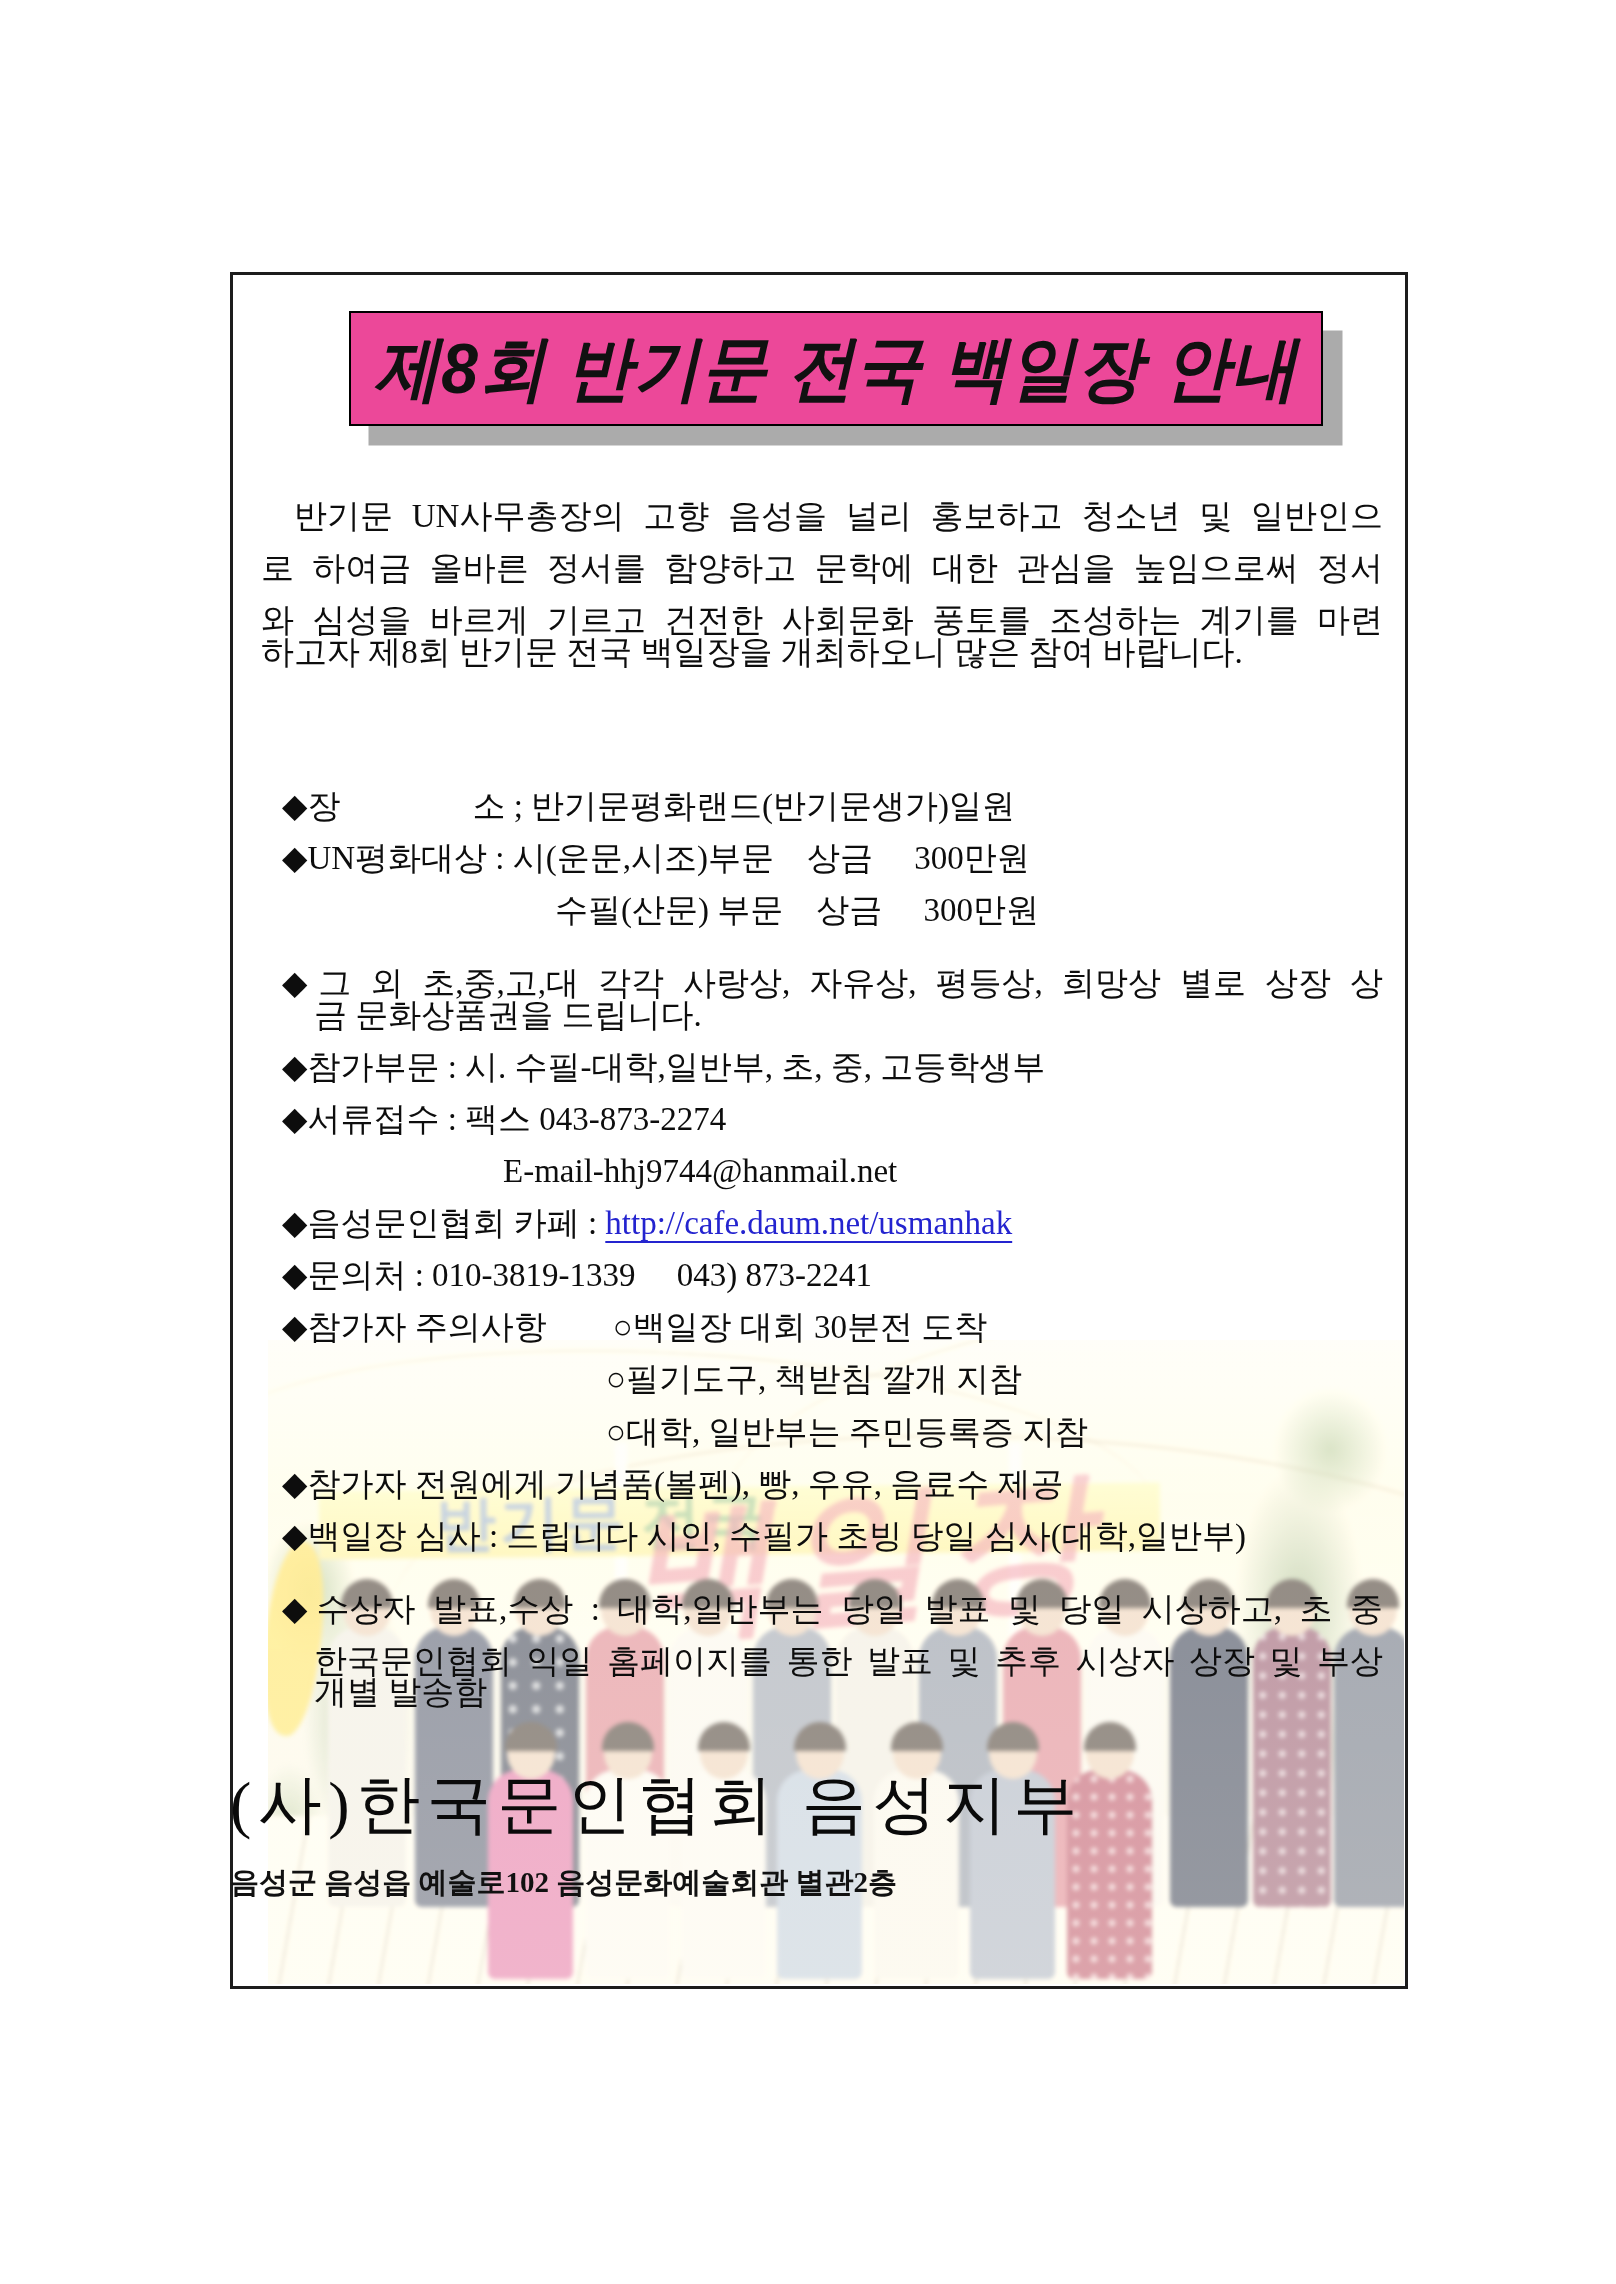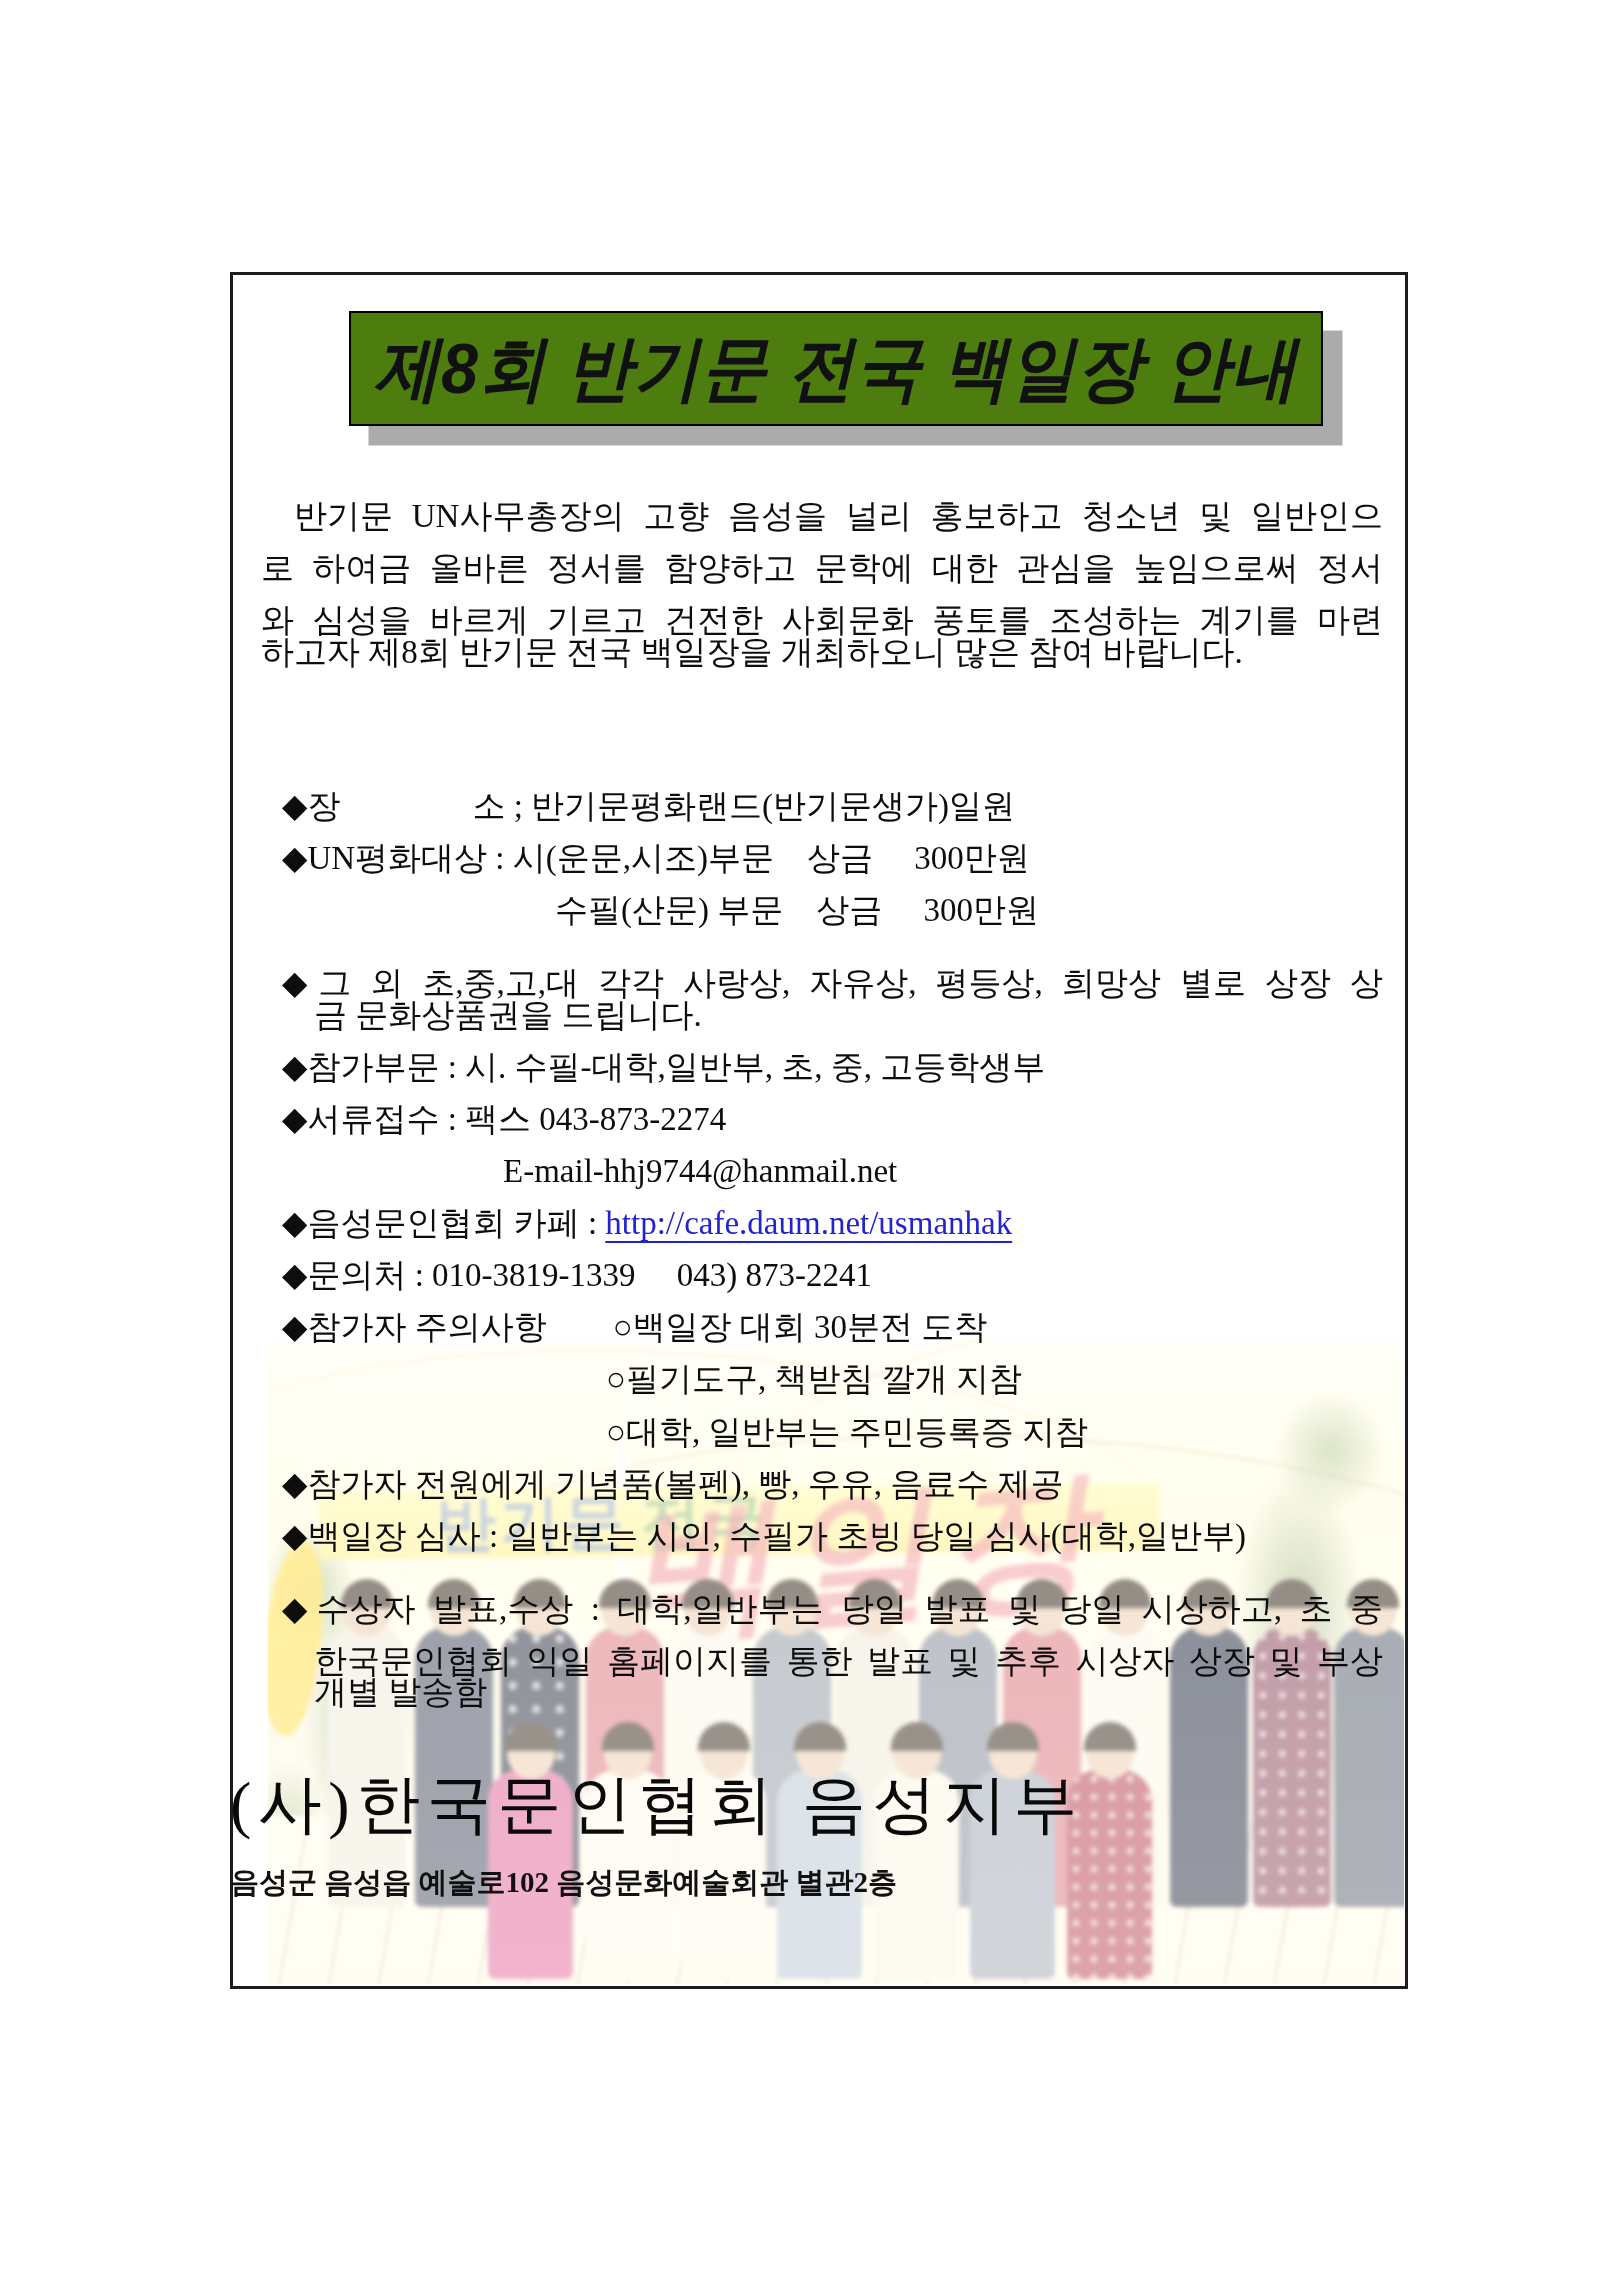--- a/index.html
+++ b/index.html
@@ -6,21 +6,21 @@
   body{width:1616px;height:2284px;background:#ffffff;position:relative;
        font-family:"Liberation Serif","DejaVu Serif",serif;color:#111;}
   #page{position:absolute;inset:0;overflow:hidden;}
 
   
   .outer-border{position:absolute;left:230px;top:272px;width:1172px;height:1711px;
     border:3.3px solid #1c1c1c;background:#fff;}
 
   
   .title-box{position:absolute;left:349px;top:311px;width:970px;height:111px;
-    border:2.6px solid #000;background:#4d7c0f;box-shadow:19.5px 19.5px 0 #ababab;
+    border:2.6px solid #000;background:#ec4899;box-shadow:19.5px 19.5px 0 #ababab;
     display:flex;align-items:center;justify-content:center;z-index:5;}
   .title-text{font-family:"Liberation Sans","DejaVu Sans",sans-serif;
     font-weight:800;font-style:italic;font-size:66px;letter-spacing:1.3px;
     white-space:nowrap;transform:scaleY(1.08);}
 
   
   .line{position:absolute;height:52px;line-height:52px;font-size:33px;
     white-space:pre;z-index:6;color:#0d0d0d;}
   .ljust{white-space:normal;text-align:justify;text-align-last:justify;margin-top:21px;}
   .cafe-link{color:#2424cf;text-decoration:underline;text-underline-offset:6.5px;
@@ -169,21 +169,21 @@
   <div class="line" style="left:314px;top:989px;">금 문화상품권을 드립니다.</div>
   <div class="line" style="left:282px;top:1041px;">◆참가부문 : 시. 수필-대학,일반부, 초, 중, 고등학생부</div>
   <div class="line" style="left:282px;top:1093px;">◆서류접수 : 팩스 043-873-2274</div>
   <div class="line" style="left:503px;top:1145px;">E-mail-hhj9744@hanmail.net</div>
   <div class="line" style="left:282px;top:1197px;"><span>◆음성문인협회 카페 : </span><a href="#" class="cafe-link">http://cafe.daum.net/usmanhak</a></div>
   <div class="line" style="left:282px;top:1249px;">◆문의처 : 010-3819-1339　 043) 873-2241</div>
   <div class="line" style="left:282px;top:1301px;">◆참가자 주의사항　　○백일장 대회 30분전 도착</div>
   <div class="line" style="left:606px;top:1353px;">○필기도구, 책받침 깔개 지참</div>
   <div class="line" style="left:606px;top:1406px;">○대학, 일반부는 주민등록증 지참</div>
   <div class="line" style="left:282px;top:1458px;">◆참가자 전원에게 기념품(볼펜), 빵, 우유, 음료수 제공</div>
-  <div class="line" style="left:282px;top:1510px;">◆백일장 심사 : 일반부는 시인, 수필가 초빙 당일 심사(대학,일반부)</div>
+  <div class="line" style="left:282px;top:1510px;">◆백일장 심사 : 드립니다 시인, 수필가 초빙 당일 심사(대학,일반부)</div>
   <div class="line ljust" style="left:282px;top:1562px;width:1101px;">◆수상자 발표,수상 : 대학,일반부는 당일 발표 및 당일 시상하고, 초 중</div>
   <div class="line ljust" style="left:314px;top:1614px;width:1069px;">한국문인협회 익일 홈페이지를 통한 발표 및 추후 시상자 상장 및 부상</div>
   <div class="line" style="left:314px;top:1666px;">개별 발송함</div>
 
   <div class="org-name">(사)한국문인협회 음성지부</div>
   <div class="org-address">음성군 음성읍 예술로102 음성문화예술회관 별관2층</div>
 
 </div>
 
 

